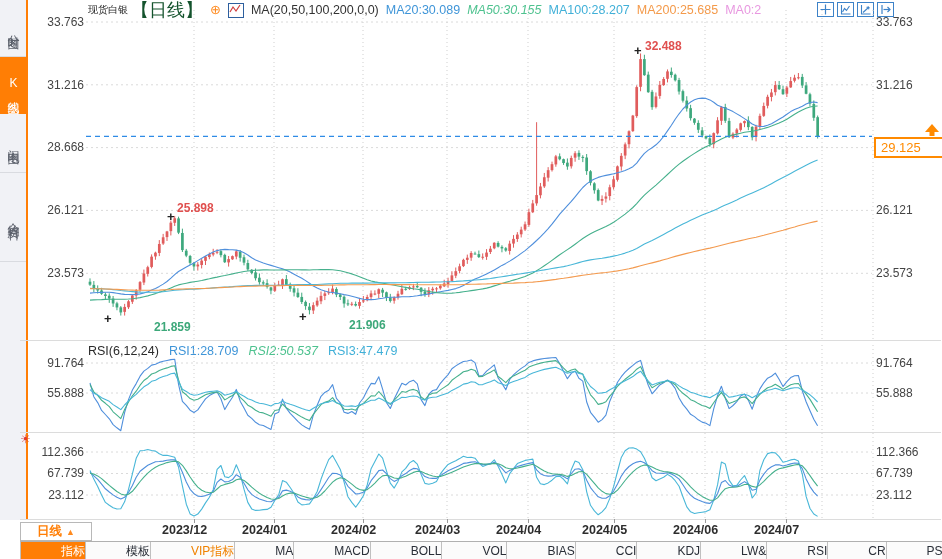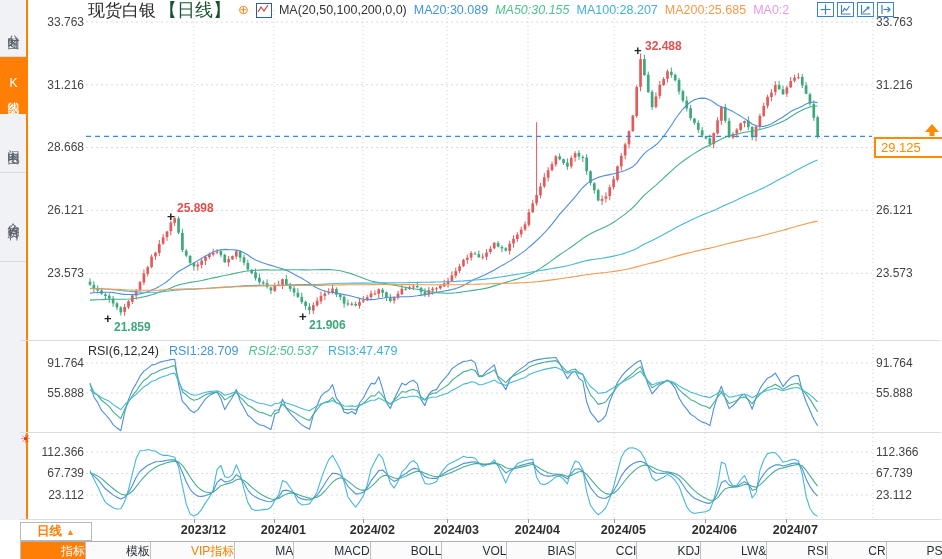--- a/index.html
+++ b/index.html
@@ -10,53 +10,53 @@
   
   #sidebar{left:0;top:0;width:26px;height:520px;background:#f1f2f6;border-right:2px solid #ff7e05;
            display:flex;flex-direction:column;}
   .side-tab{width:26px;display:flex;align-items:center;justify-content:center;
             writing-mode:vertical-rl;text-orientation:upright;font-size:12px;color:#5a5f6a;
             border-bottom:1px solid #d9dbe0;cursor:pointer;letter-spacing:2px;}
   .side-tab.active{background:#ff7e05;color:#fff;border-bottom:none;}
   
   #chart-header{left:88px;top:2px;height:16px;display:flex;align-items:center;gap:7px;
                 font-size:12.5px;white-space:nowrap;}
-  .hdr-symbol{color:#2b2b2b;font-size:17px;}
+  .hdr-symbol{color:#2b2b2b;font-size:10px;}
   .hdr-tag{color:#14532d;font-size:18px;}
   .hdr-plus{color:#ff8a1e;font-size:13px;line-height:12px;}
   .hdr-formula{color:#333;}
   .c-ma20{color:#3f95d8;} .c-ma50{color:#4ec28f;font-style:italic;} .c-ma100{color:#41b0d8;}
   .c-ma200{color:#f49a4a;} .c-ma0{color:#e898e0;}
   .mini-chart-icon{width:14px;height:13px;border:1px solid #2d5f9e;background:#fff;display:inline-block;}
   
   #tr-icons{left:817px;top:2px;display:flex;gap:3px;}
   .tr-btn{width:15px;height:13px;border:1px solid #3c82c8;background:#fff;display:flex;
           align-items:center;justify-content:center;cursor:pointer;}
   
   .ylab{position:absolute;font-size:12px;color:#444;line-height:14px;}
   .ylab.left{left:28px;width:56px;text-align:right;}
   .ylab.right{left:876px;width:62px;text-align:left;}
   
   .panel-hdr{position:absolute;left:88px;font-size:12.5px;display:flex;gap:10px;white-space:nowrap;}
   .panel-title{color:#2b2b2b;}
   
   .anno{position:absolute;font-size:12px;font-weight:bold;}
-  .anno.red{color:#e0504f;} .anno.green{color:#3da87a;}
+  .anno.red{color:#e0504f;} .anno.green{color:#3da87a;margin-left:40px;}
   .cross{position:absolute;font-size:13px;font-weight:bold;color:#222;line-height:10px;}
   
   #price-box{left:874px;top:137px;width:64px;height:17px;border:2px solid #ff8a00;background:#fff;
              color:#ff8a00;font-size:13px;line-height:17px;padding-left:5px;}
   
   .hline{position:absolute;left:20px;right:1px;height:1px;background:#dcdcdc;}
   
   #tf-box{left:20px;top:522px;width:70px;height:17px;border:1px solid #b8b8b8;background:#fff;
           display:flex;align-items:center;justify-content:center;gap:4px;cursor:pointer;}
   #tf-box .tf-label{color:#ff7e05;font-weight:bold;font-size:12.5px;}
   #tf-box .tf-arrow{color:#ff8a1e;font-size:9px;}
-  .xlab{position:absolute;top:523px;width:64px;text-align:right;font-size:12.5px;font-weight:bold;color:#2d2d2d;}
+  .xlab{position:absolute;top:523px;width:64px;text-align:left;font-size:12.5px;font-weight:bold;color:#2d2d2d;}
   .xtick{position:absolute;top:519px;width:1px;height:4px;background:#999;}
   
   #toolbar{left:20px;top:541px;right:0;height:18px;display:flex;background:#fbfbfb;
            border-top:1px solid #b0b0b0;border-left:1px solid #c0c0c0;font-size:12px;color:#2a2f38;}
   .tb-item{height:100%;display:flex;align-items:center;justify-content:center;
            border-right:1px solid #c0c0c0;cursor:pointer;white-space:nowrap;padding-left:40px;}
   .tb-item.active{background:#ff7e05;color:#fff;}
   .tb-item.vip{color:#f08200;}
   .tb-fill{flex:1;border-right:none;}
   #sun-icon{left:20px;top:432px;font-size:12px;color:#e03a2f;}

